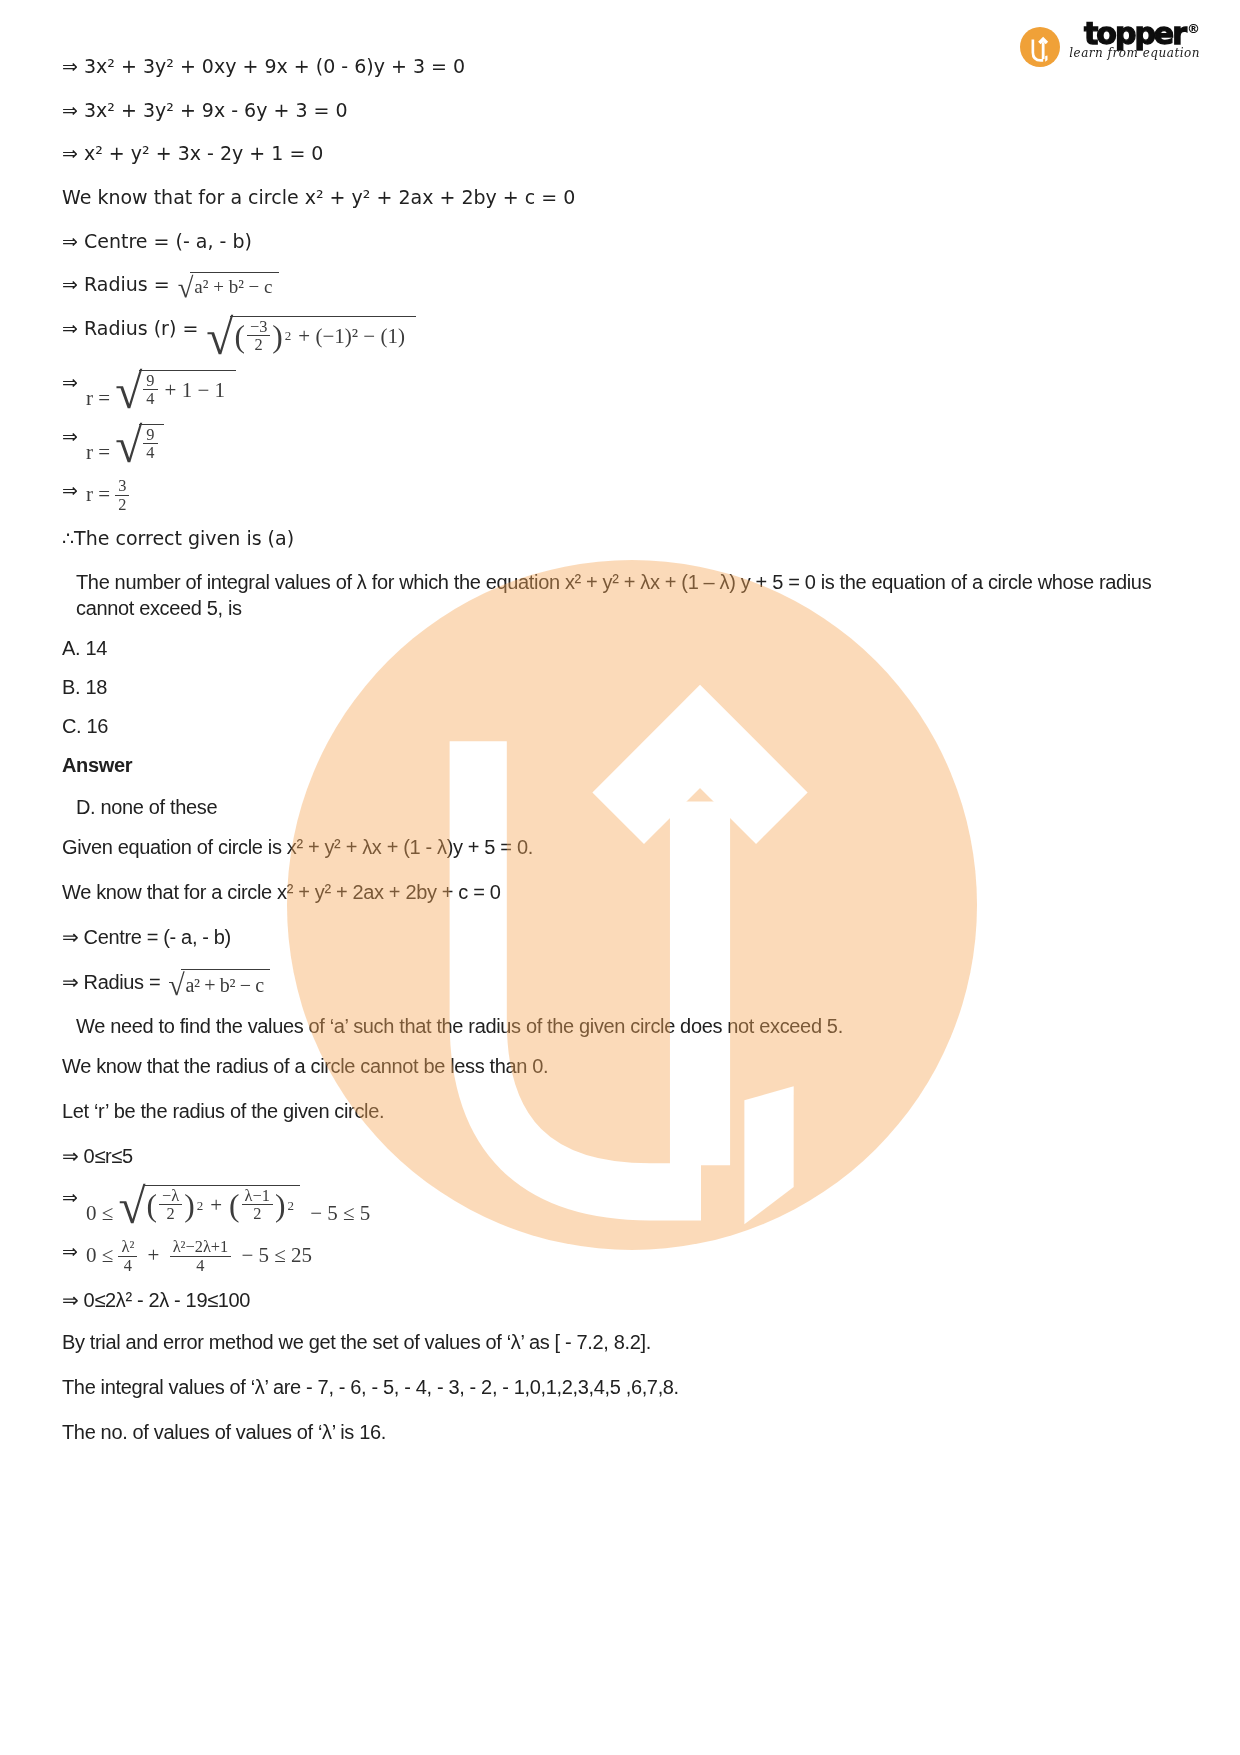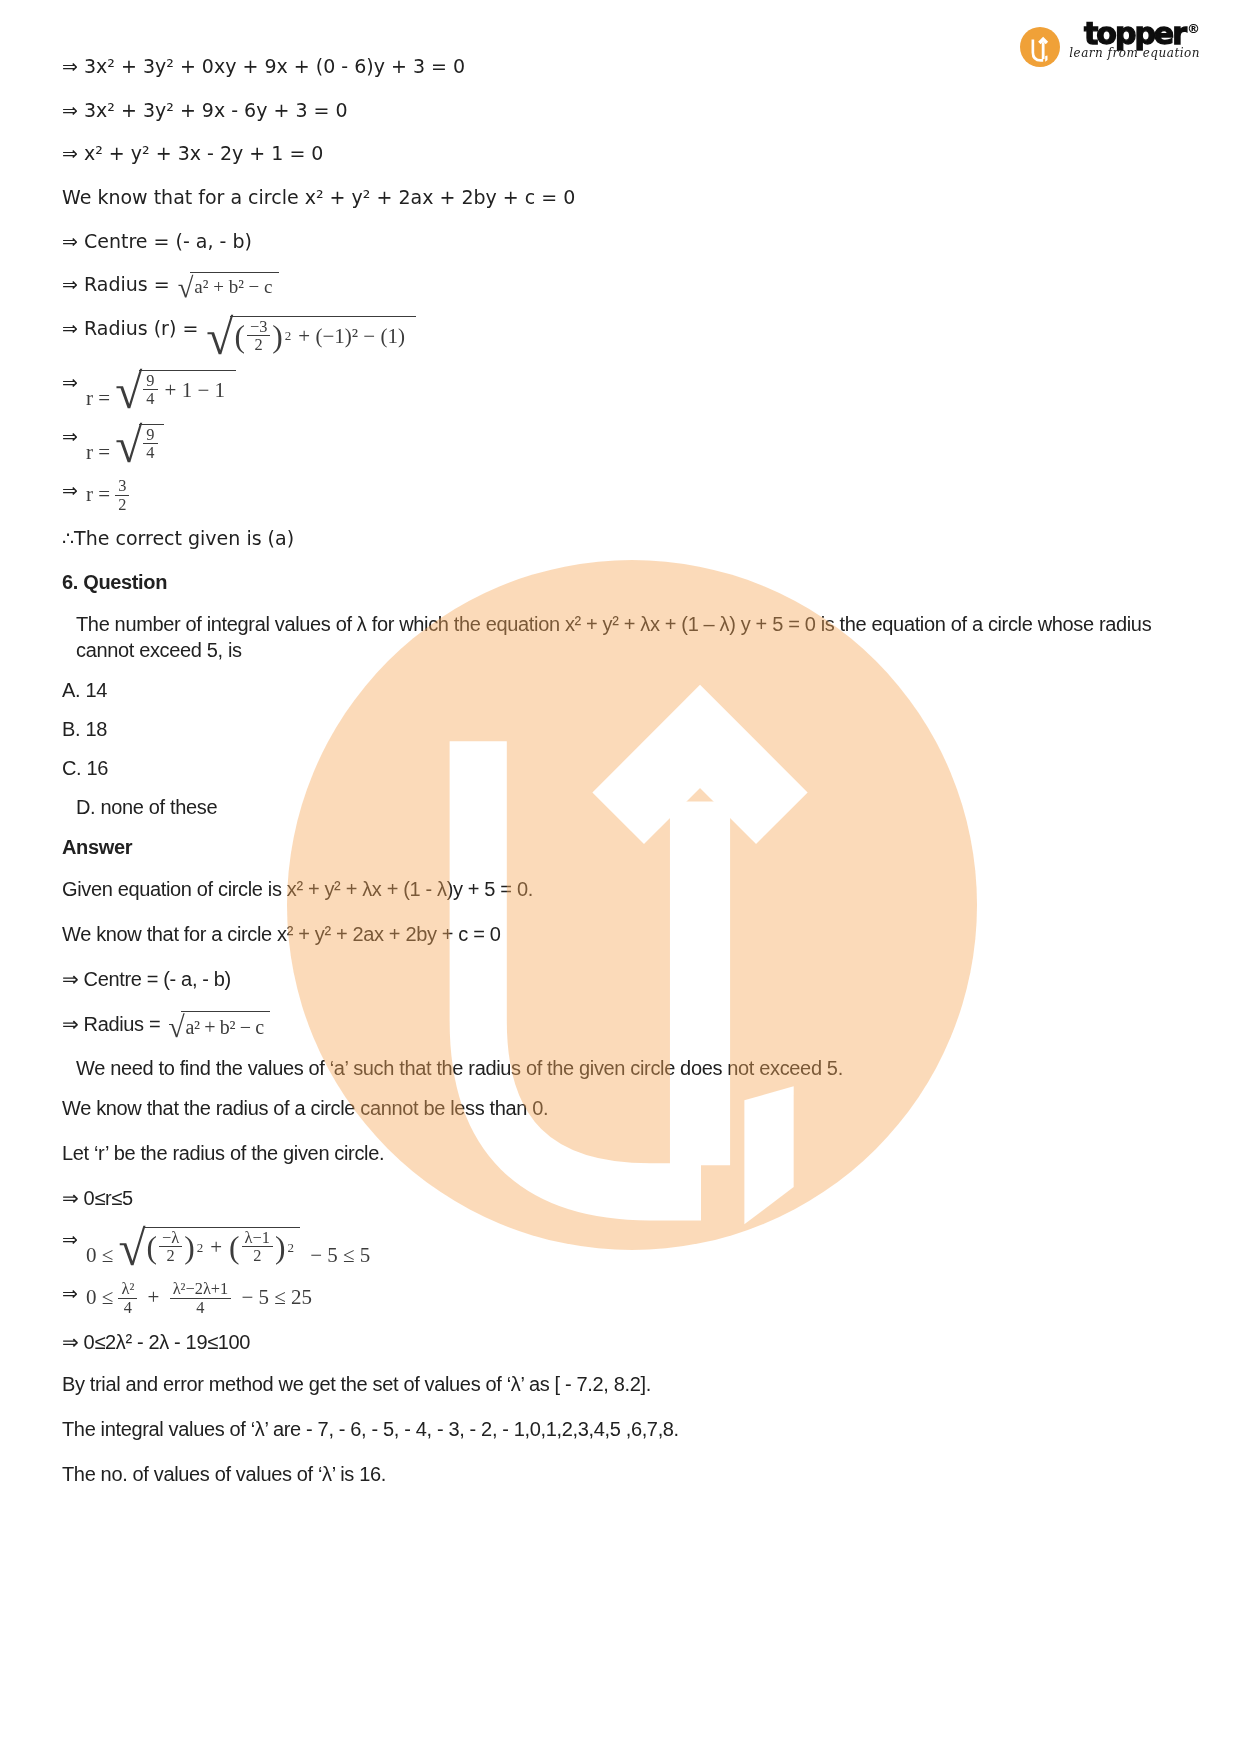--- a/index.html
+++ b/index.html
@@ -158,29 +158,28 @@
         <span>r =</span>
         <span class="frac">
             <span class="fn">3</span>
             <span>2</span>
           </span>
       </span>
     </div>
 
     <div class="line mb18">∴The correct given is (a)</div>
 
-    <div class="line cond bold mb16">6. Question</div>
     <div class="line cond qtext mb14">The number of integral values of λ for which the equation x² + y² + λx + (1 – λ) y + 5 = 0 is the equation of a circle whose radius cannot exceed 5, is</div>
 
     <div class="line cond opt">A. 14</div>
     <div class="line cond opt">B. 18</div>
     <div class="line cond opt">C. 16</div>
+    <div class="line cond bold mb16">Answer</div>
+
     <div class="line cond opt mb14">D. none of these</div>
-
-    <div class="line cond bold mb16">Answer</div>
 
     <div class="line cond">Given equation of circle is x² + y² + λx + (1 - λ)y + 5 = 0.</div>
     <div class="line cond">We know that for a circle x² + y² + 2ax + 2by + c = 0</div>
     <div class="line cond">⇒ Centre = (- a, - b)</div>
 
     <div class="line fline cond">
       <span class="lead">⇒ Radius =</span>
       <span class="m">
         <span class="sqrt">
             <span class="sg">√</span>

